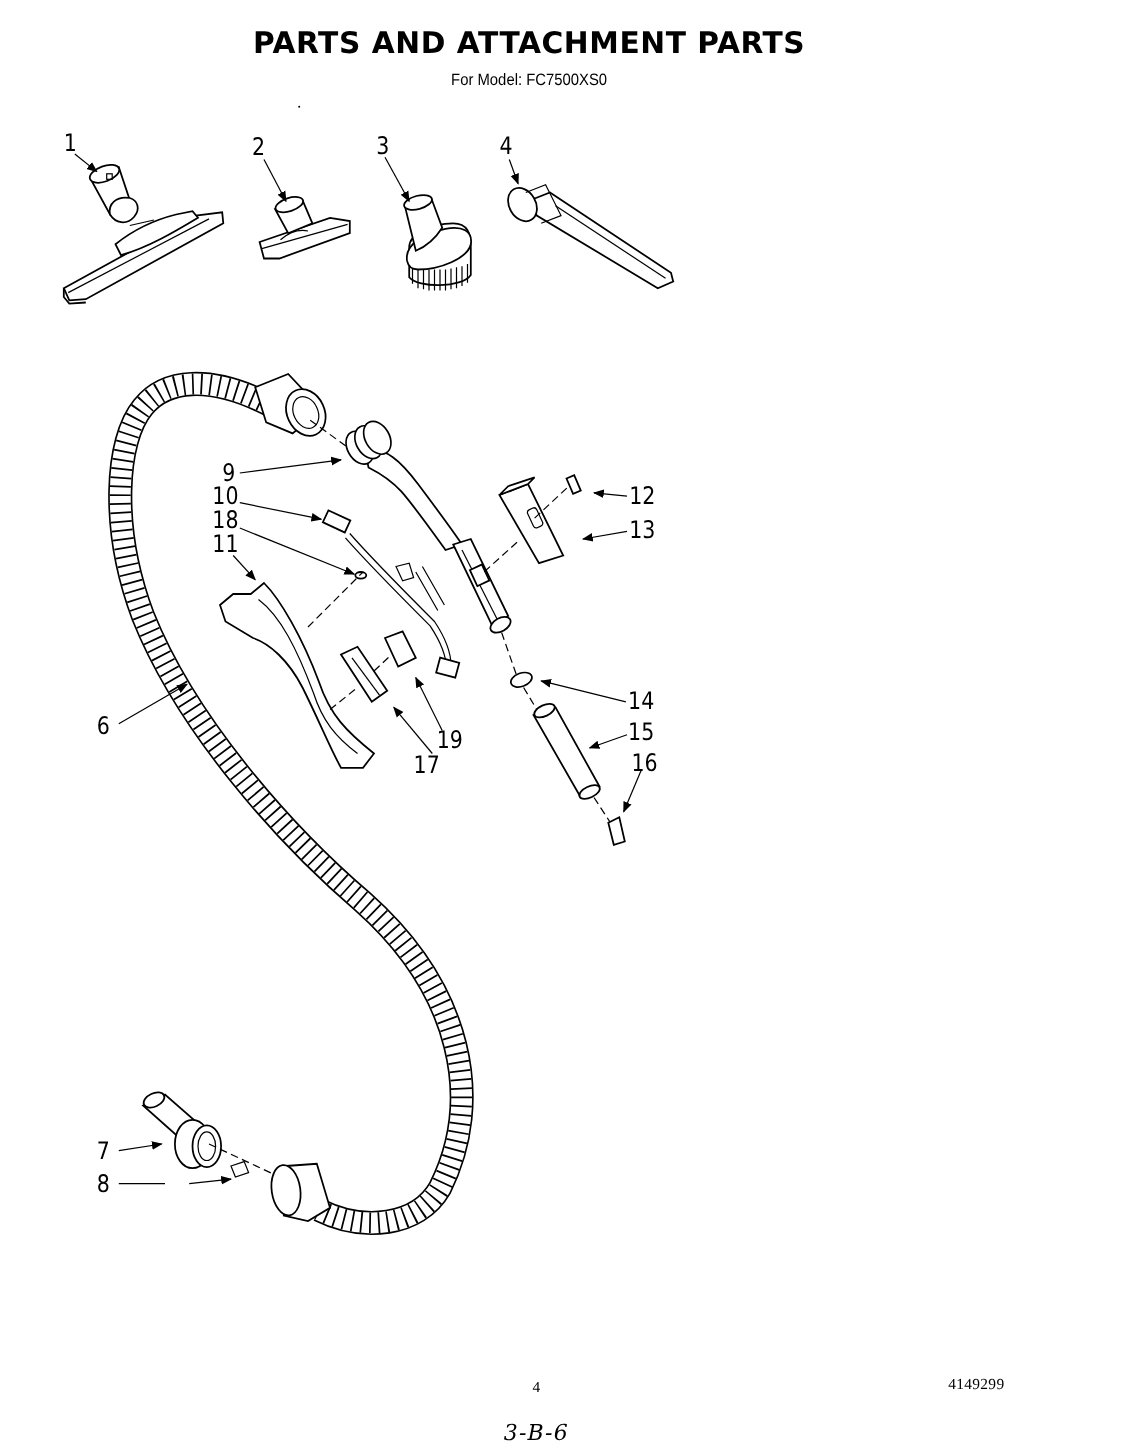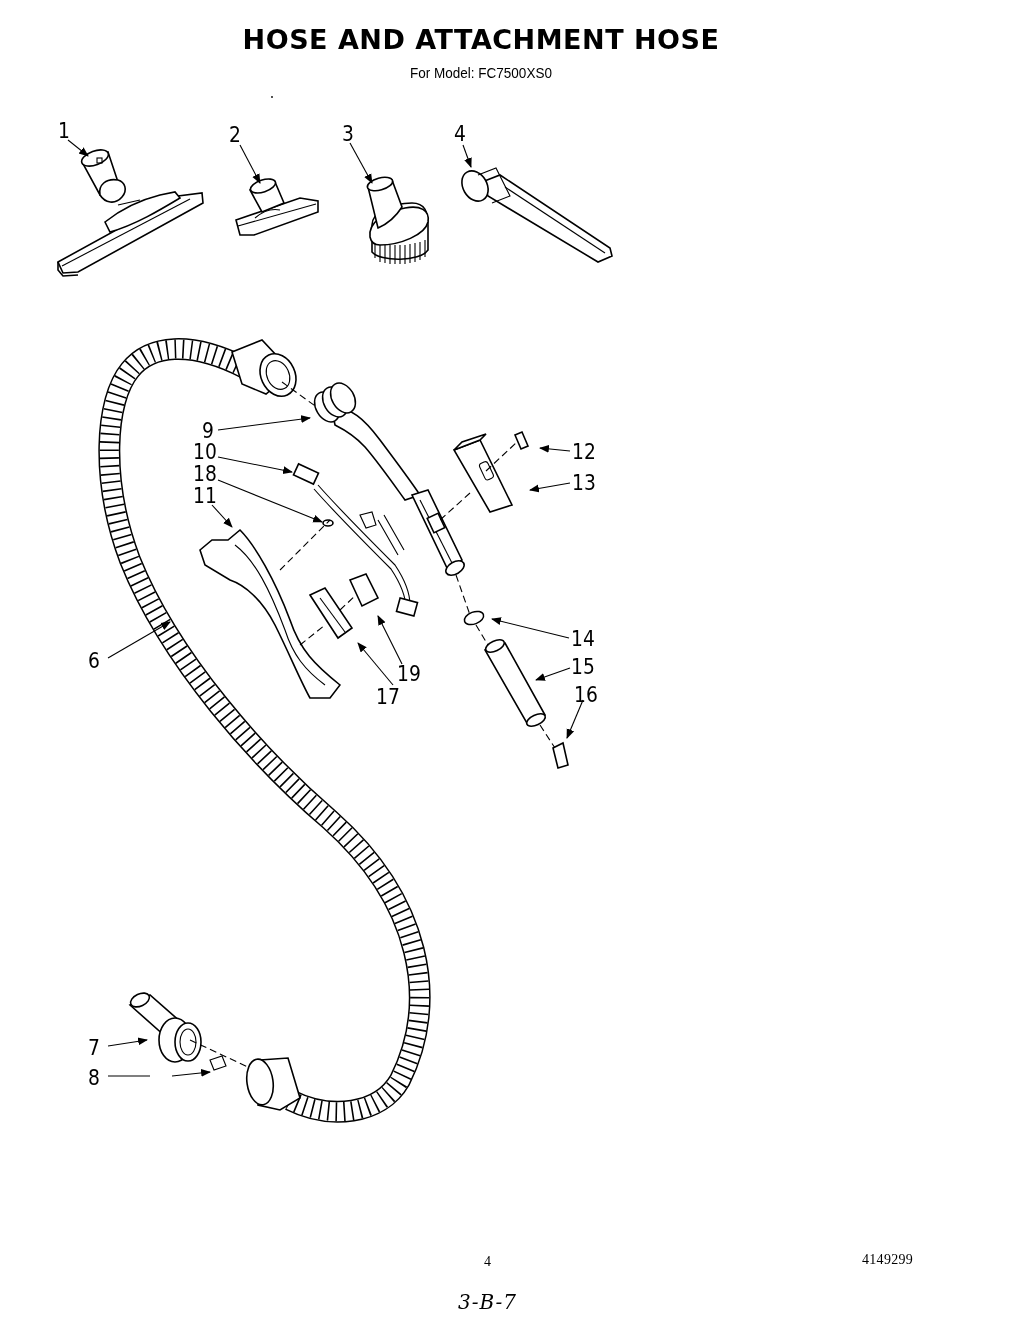--- a/index.html
+++ b/index.html
@@ -13,21 +13,21 @@
   .footer-hand { position: absolute; left: 458px; top: 1290px; font-family: "DejaVu Serif", serif; font-style: italic; font-size: 20px; letter-spacing: 1px; }
   svg .ln { fill: none; stroke: #000; stroke-width: 1.6; }
   svg .thin { fill: none; stroke: #000; stroke-width: 1.1; }
   svg .dash { fill: none; stroke: #000; stroke-width: 1.1; stroke-dasharray: 7 4; }
   svg .fillw { fill: #fff; stroke: #000; stroke-width: 1.6; }
   svg .ring { fill: #fff; stroke: #000; stroke-width: 1.5; }
 </style>
 </head>
 <body>
 
-<div class="title">HOSE AND ATTACHMENT HOSE</div>
+<div class="title">PARTS AND ATTACHMENT PARTS</div>
 <div class="subtitle">For Model: FC7500XS0</div>
 
 <svg class="drawing" viewBox="0 0 1036 1321" xmlns="http://www.w3.org/2000/svg">
   <defs>
     <marker id="arr" viewBox="0 0 10 10" refX="9" refY="5" markerWidth="9" markerHeight="9" orient="auto-start-reverse">
       <path d="M0,1 L10,5 L0,9 z" fill="#000"></path>
     </marker>
   </defs>
 
   <circle cx="272" cy="97" r="0.9" fill="#000"></circle>
@@ -183,13 +183,13 @@
 <div class="callout" style="left:572px; top:441px;">12</div>
 <div class="callout" style="left:572px; top:472px;">13</div>
 <div class="callout" style="left:571px; top:628px;">14</div>
 <div class="callout" style="left:571px; top:656px;">15</div>
 <div class="callout" style="left:574px; top:684px;">16</div>
 <div class="callout" style="left:376px; top:686px;">17</div>
 <div class="callout" style="left:397px; top:663px;">19</div>
 
 <div class="footer-page">4</div>
 <div class="footer-code">4149299</div>
-<div class="footer-hand">3-B-7</div>
+<div class="footer-hand">3-B-6</div>
 
 </body></html>

